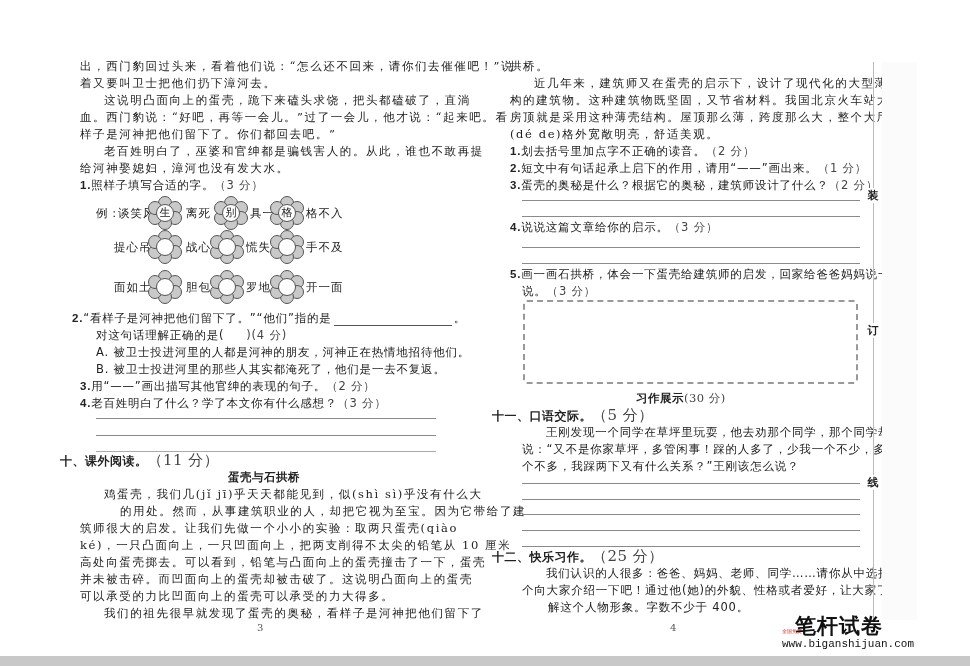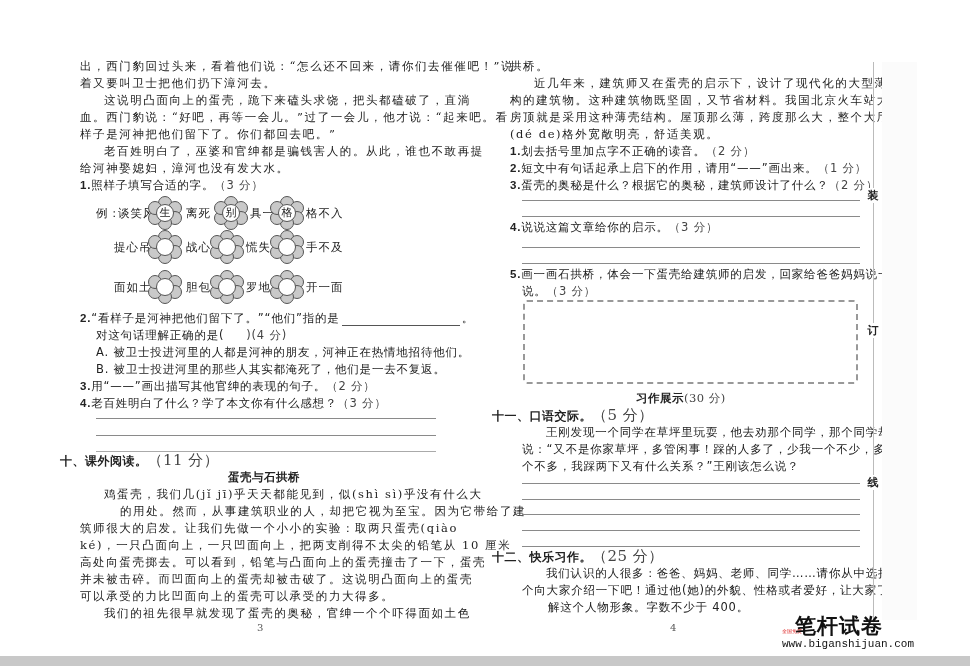--- a/index.html
+++ b/index.html
@@ -156,21 +156,21 @@
         <div class="petal" style="left:20px;top:5px;"></div>
         <div class="petal" style="left:20px;top:15px;"></div>
       <div class="petal" style="left:10px;top:20px;"></div>
         <div class="petal" style="left:0px;top:15px;"></div>
         <div class="petal" style="left:0px;top:5px;"></div>
       <div class="flower-center"></div>
     </div>
     <span class="idiom-text" style="left:306px;top:279px;">开一面</span>
   </div>
 
-  <div class="line q" style="left:80px;top:310px;">
+  <div class="line q" style="left:72px;top:310px;">
     <span class="qnum">2.</span><span>“看样子是河神把他们留下了。”“他们”指的是</span><span class="fill-blank"></span><span>。</span>
   </div>
   <div class="line q" style="left:96px;top:327px;">
     <span>对这句话理解正确的是(</span><span class="paren-blank"></span><span class="score">)(4 分)</span>
   </div>
   <div class="line q" style="left:96px;top:344px;">A. 被卫士投进河里的人都是河神的朋友，河神正在热情地招待他们。</div>
   <div class="line q" style="left:96px;top:361px;">B. 被卫士投进河里的那些人其实都淹死了，他们是一去不复返。</div>
 
   <div class="line q" style="left:80px;top:378px;">
     <span class="qnum">3.</span><span>用“——”画出描写其他官绅的表现的句子。</span><span class="score">（2 分）</span>
@@ -186,21 +186,21 @@
     <span>十、课外阅读。</span><span class="score">（11 分）</span>
   </div>
   <div class="line title" style="left:228px;top:469px;">蛋壳与石拱桥</div>
   <div class="line" style="left:104px;top:486px;">鸡蛋壳，我们几(jǐ  jī)乎天天都能见到，似(shì  sì)乎没有什么大</div>
   <div class="line" style="left:80px;top:503px;padding-left:40px;">的用处。然而，从事建筑职业的人，却把它视为至宝。因为它带给了建</div>
   <div class="line" style="left:80px;top:520px;">筑师很大的启发。让我们先做一个小小的实验：取两只蛋壳(qiào</div>
   <div class="line" style="left:80px;top:537px;">ké)，一只凸面向上，一只凹面向上，把两支削得不太尖的铅笔从 10 厘米</div>
   <div class="line" style="left:80px;top:554px;">高处向蛋壳掷去。可以看到，铅笔与凸面向上的蛋壳撞击了一下，蛋壳</div>
   <div class="line" style="left:80px;top:571px;">并未被击碎。而凹面向上的蛋壳却被击破了。这说明凸面向上的蛋壳</div>
   <div class="line" style="left:80px;top:588px;">可以承受的力比凹面向上的蛋壳可以承受的力大得多。</div>
-  <div class="line" style="left:104px;top:605px;">我们的祖先很早就发现了蛋壳的奥秘，官绅一个个吓得面如土色</div>
+  <div class="line" style="left:104px;top:605px;">我们的祖先很早就发现了蛋壳的奥秘，看样子是河神把他们留下了</div>
 
   <div class="page-num" style="left:257px;top:622px;">3</div>
 </div>
 
 <div class="page right-page"></div>
 
 <div class="line" style="left:510px;top:58px;">拱桥。</div>
 <div class="line" style="left:534px;top:75px;">近几年来，建筑师又在蛋壳的启示下，设计了现代化的大型薄壳结</div>
 <div class="line" style="left:510px;top:92px;">构的建筑物。这种建筑物既坚固，又节省材料。我国北京火车站大厅的</div>
 <div class="line" style="left:510px;top:109px;">房顶就是采用这种薄壳结构。屋顶那么薄，跨度那么大，整个大厅显得</div>

